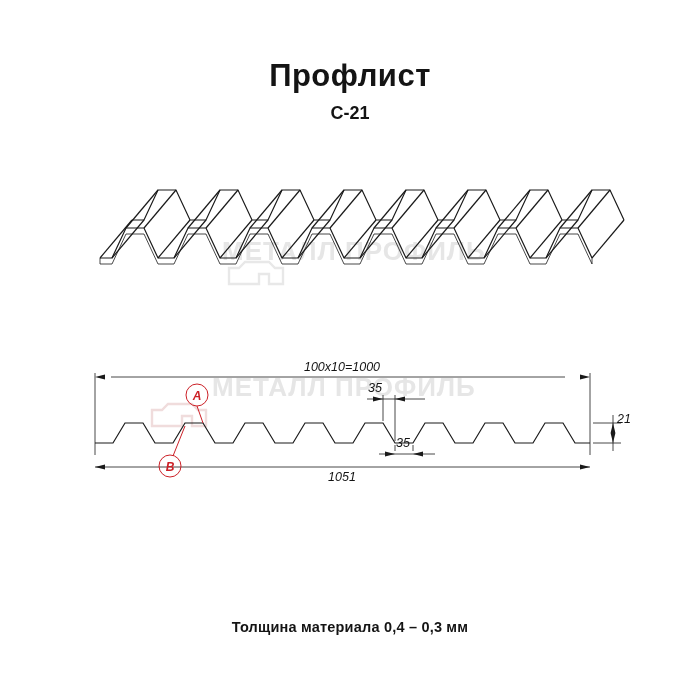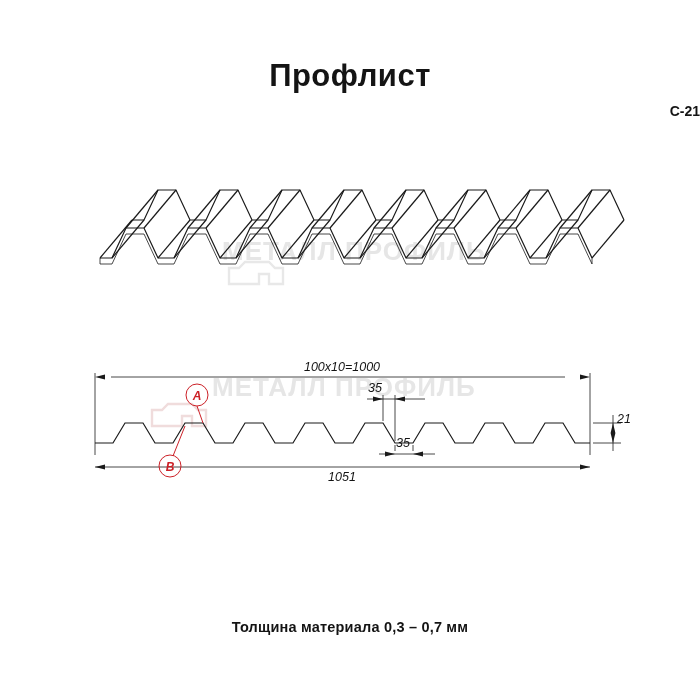--- a/index.html
+++ b/index.html
@@ -29,22 +29,22 @@
     font-size: 31px;
     font-weight: bold;
     letter-spacing: 0.5px;
     color: #141414;
   }
   .subtitle {
     position: absolute;
     top: 103px;
     left: 0;
     width: 700px;
-    text-align: right;
-    font-size: 14px;
+    text-align: center;
+    font-size: 18px;
     font-weight: bold;
     color: #141414;
   }
   
   .footer {
     position: absolute;
     top: 619px;
     left: 0;
     width: 700px;
     text-align: center;
@@ -277,15 +277,15 @@
       </g>
 
       <g>
         <circle class="red" cx="85" cy="111" r="11"></circle>
         <text class="balloontxt" x="85" y="115.5" text-anchor="middle">B</text>
         <path class="red" d="M88 101 L100 71"></path>
       </g>
     </svg>
   </div>
 
-  <div class="footer">Толщина материала 0,3 – 0,7 мм</div>
+  <div class="footer">Толщина материала 0,4 – 0,3 мм</div>
 
 </div>
 
 </body></html>

